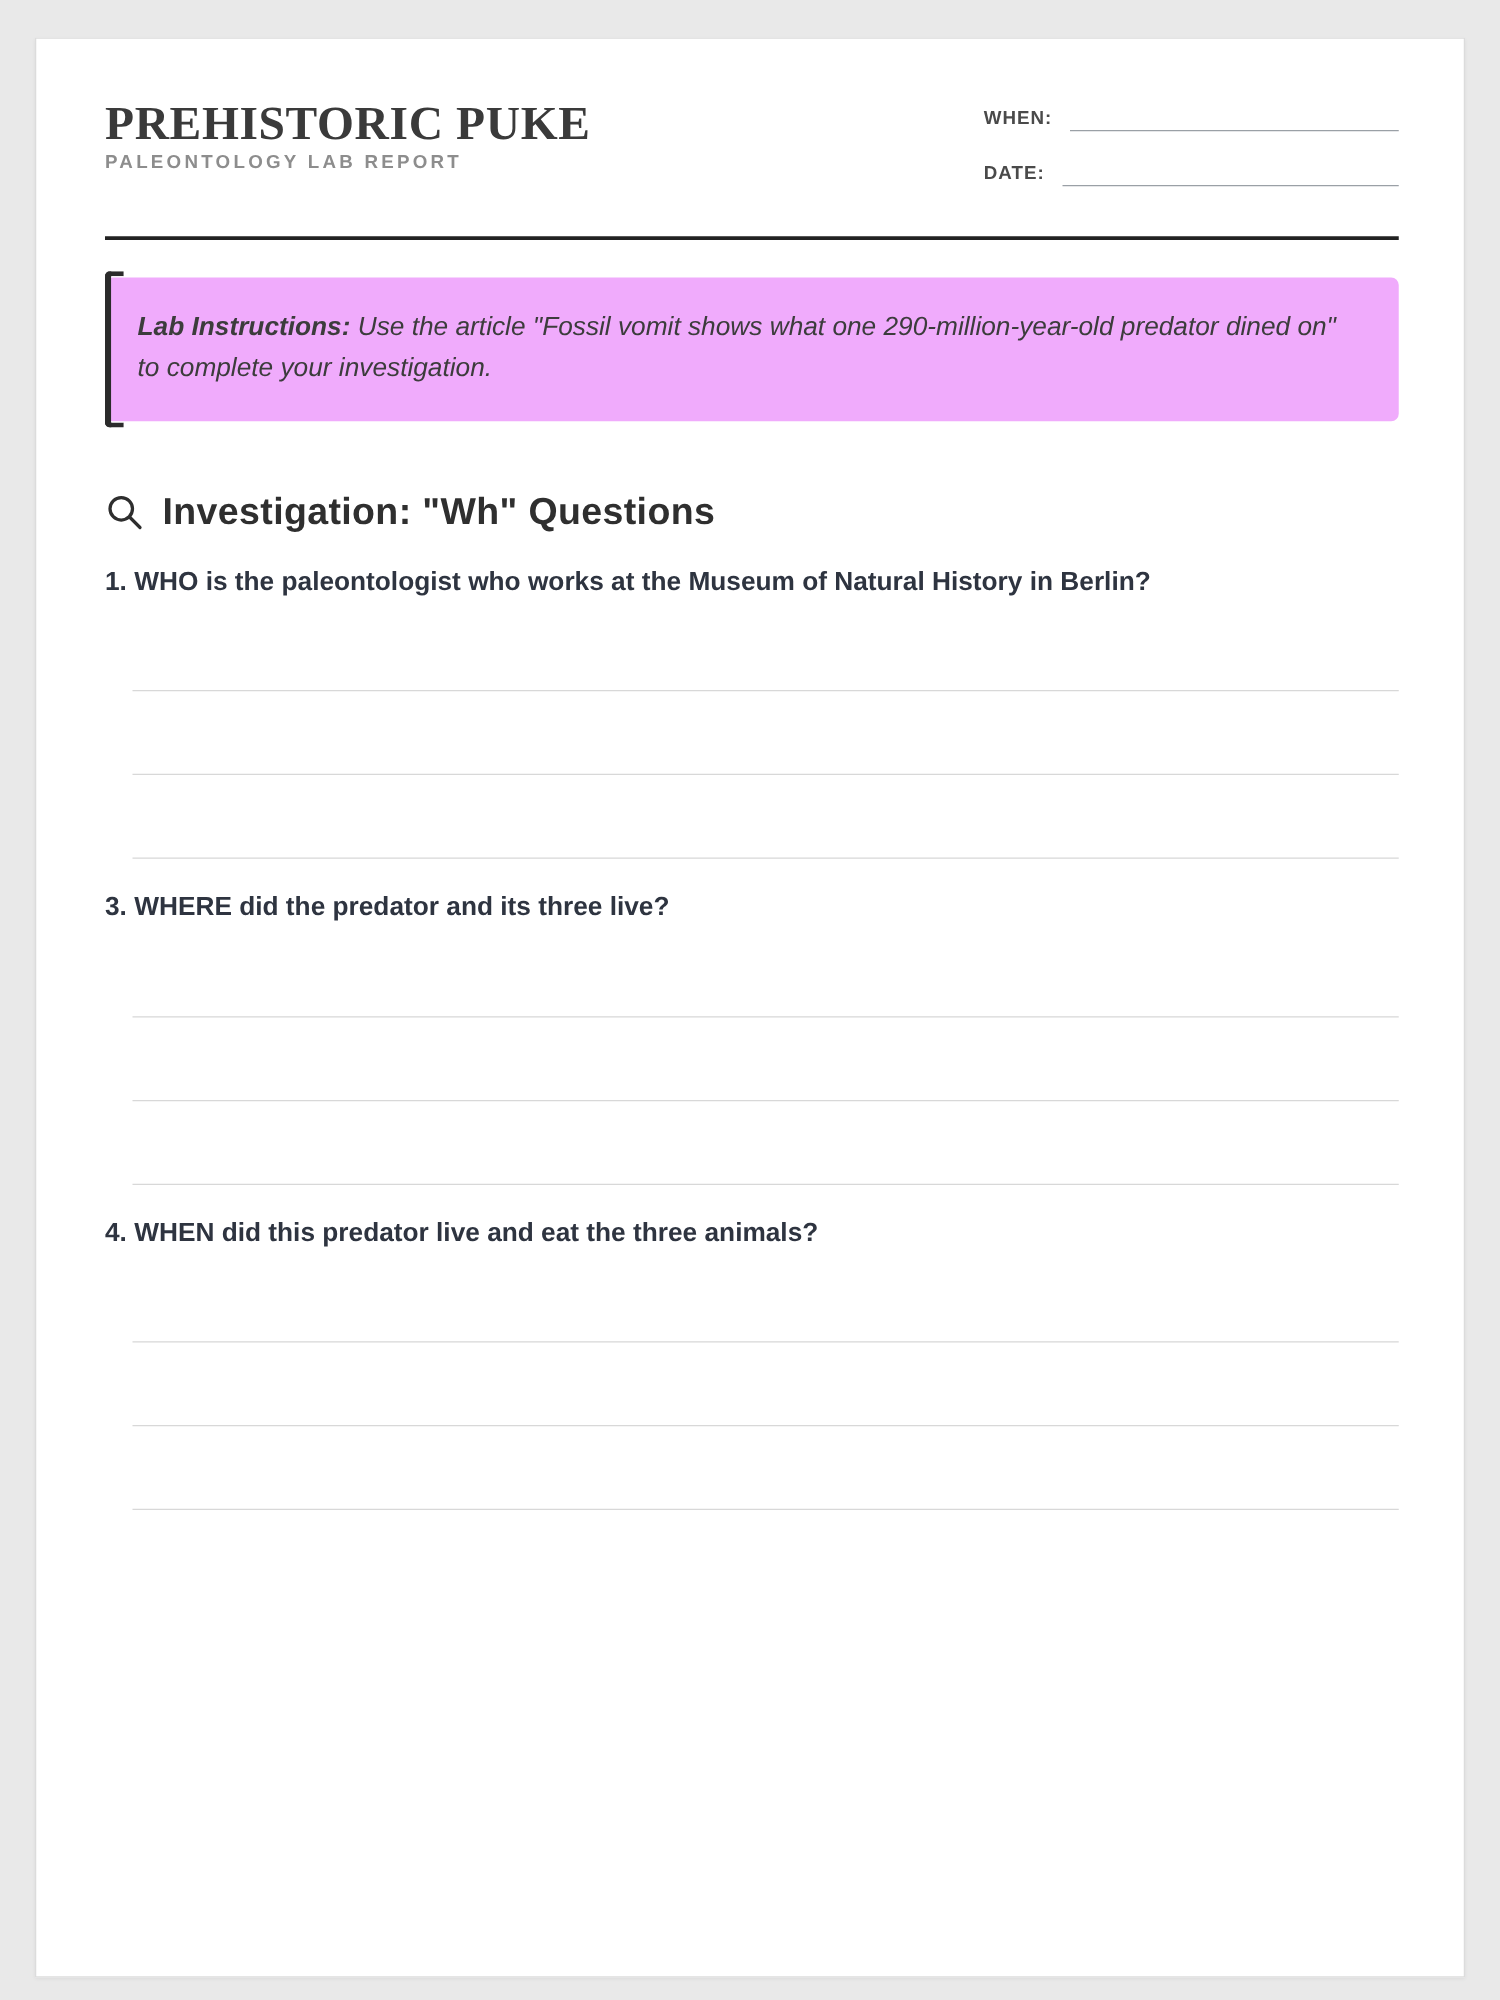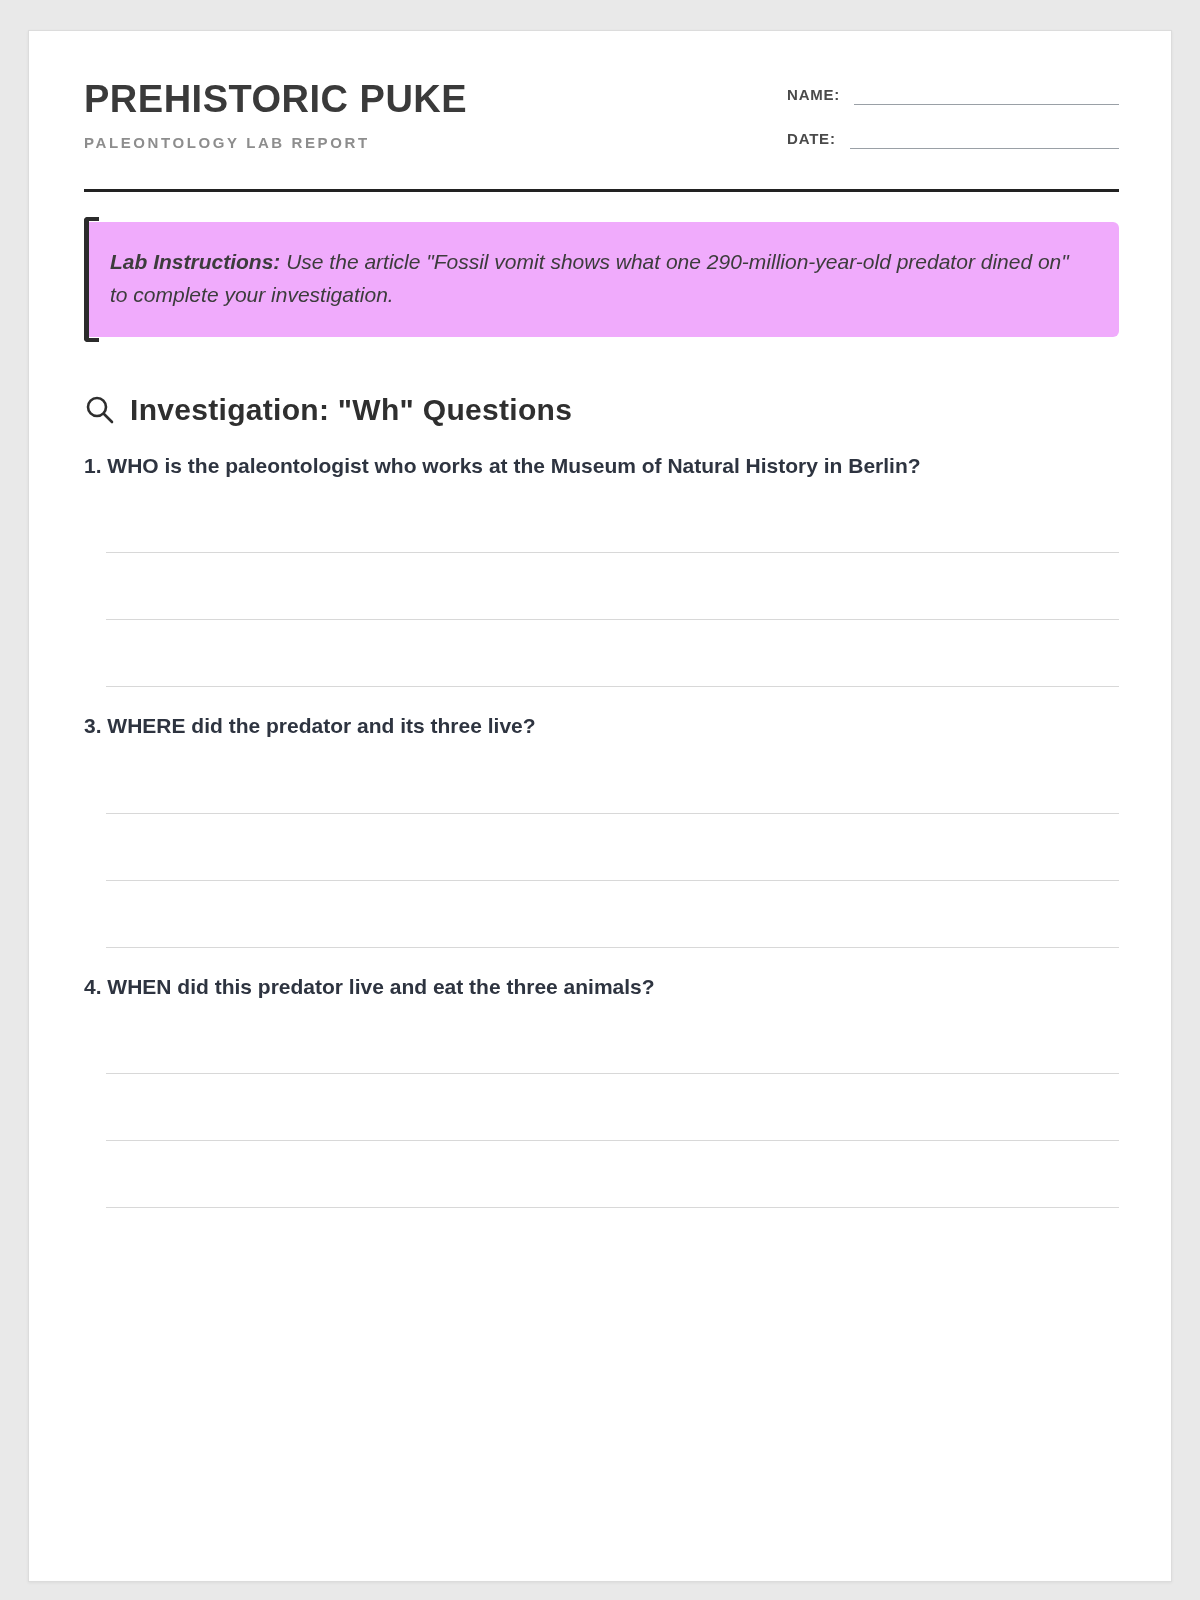--- a/index.html
+++ b/index.html
@@ -28,23 +28,23 @@
     display: flex;
     justify-content: space-between;
     align-items: flex-start;
   }
   .title {
     font-size: 38px;
     font-weight: 800;
     letter-spacing: 0.5px;
     color: #3a3a3a;
     line-height: 1.1;
+    font-family: Liberation Serif, serif;
   }
   .subtitle {
-    margin-top: 13px;
     font-size: 15px;
     font-weight: 600;
     letter-spacing: 2.6px;
     color: #8d8d8d;
   }
   .fields {
     width: 332px;
     padding-top: 6px;
   }
   .field-row {
@@ -135,21 +135,21 @@
 <div class="page">
   <div class="content">
 
     <div class="header">
       <div>
         <div class="title">PREHISTORIC PUKE</div>
         <div class="subtitle">PALEONTOLOGY LAB REPORT</div>
       </div>
       <div class="fields">
         <div class="field-row">
-          <span class="field-label">NAME:</span>
+          <span class="field-label">WHEN:</span>
           <span class="field-line"></span>
         </div>
         <div class="field-row">
           <span class="field-label">DATE:</span>
           <span class="field-line"></span>
         </div>
       </div>
     </div>
 
     <div class="divider"></div>

